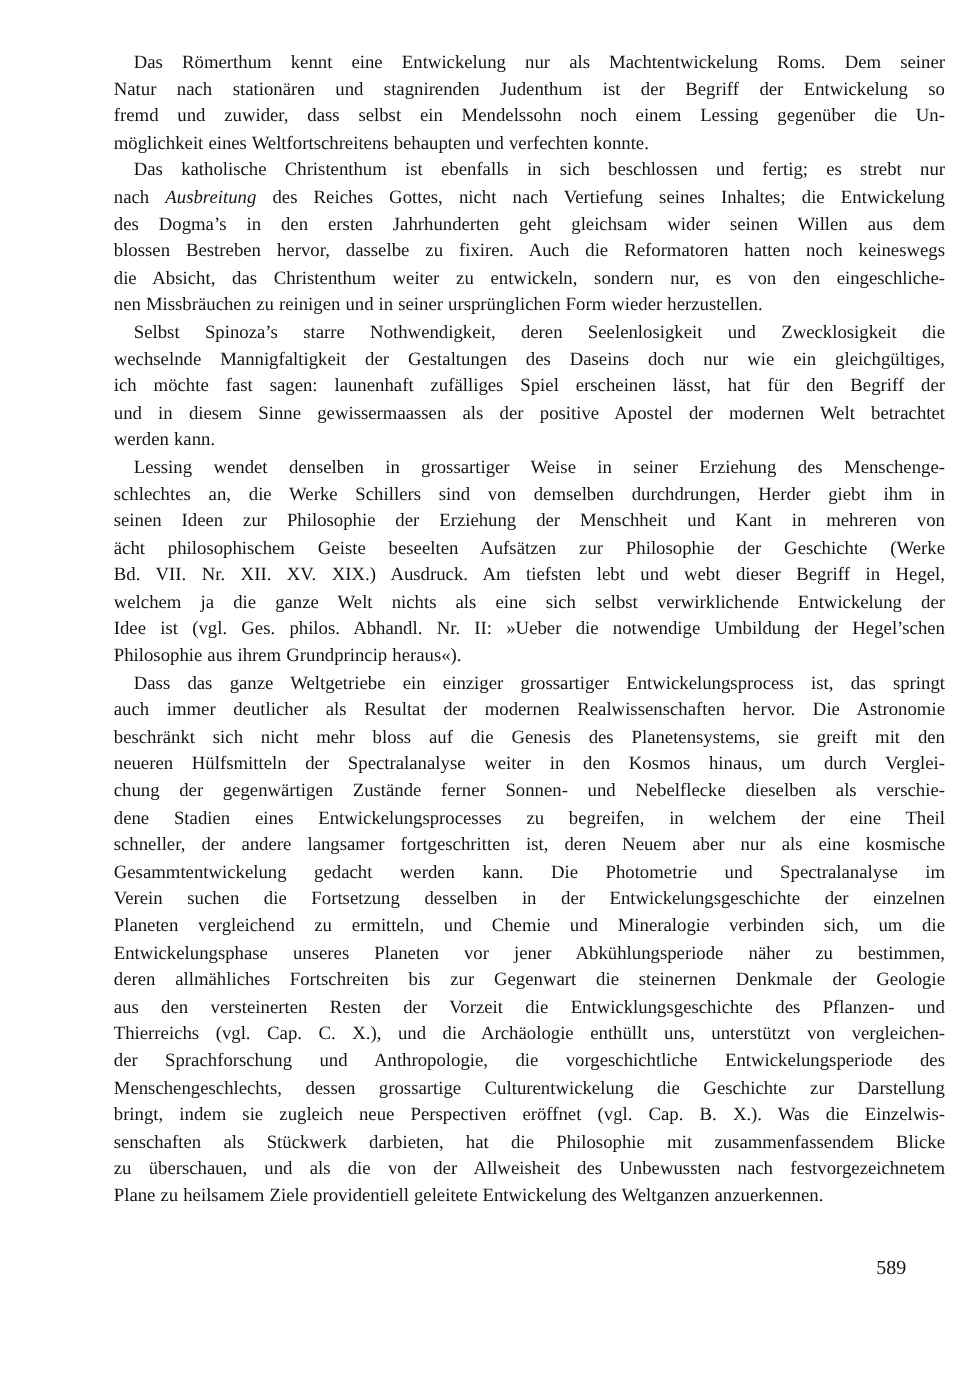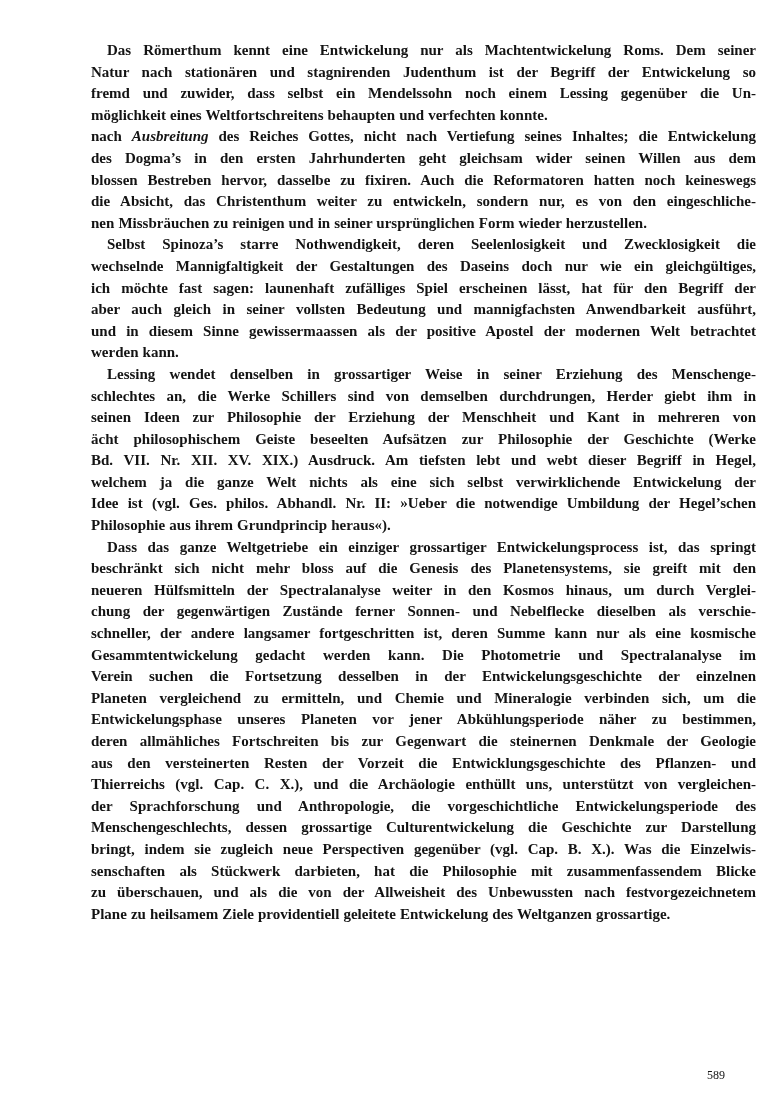--- a/index.html
+++ b/index.html
@@ -30,92 +30,93 @@
   }
   .paragraph {
     margin: 0;
     padding: 0;
   }
   .line {
     height: 21.6px;
     text-align: justify;
     text-align-last: justify;
     word-spacing: 0.02em;
-    font-weight: bold;
   }
   .line.first {
     text-indent: 16px;
   }
   .line.last {
     text-align-last: left;
   }
   .line i {
     font-style: italic;
   }
   .page-number {
     position: absolute;
-    top: 1068px;
+    top: 1008px;
     right: 45px;
     color: #141414;
     font-family: "Liberation Serif", "DejaVu Serif", serif;
-    font-size: 12px;
+    font-size: 16px;
     line-height: 14px;
   }
 </style>
 </head>
 <body>
 
 <div class="book-page">
   <div class="text-block">
       <div class="paragraph">
         <div class="line first">Das Römerthum kennt eine Entwickelung nur als Machtentwickelung Roms. Dem seiner</div>
         <div class="line">Natur nach stationären und stagnirenden Judenthum ist der Begriff der Entwickelung so</div>
         <div class="line">fremd und zuwider, dass selbst ein Mendelssohn noch einem Lessing gegenüber die Un-</div>
         <div class="line last">möglichkeit eines Weltfortschreitens behaupten und verfechten konnte.</div>
       </div>
       <div class="paragraph">
+        <div class="line first">Das katholische Christenthum ist ebenfalls in sich beschlossen und fertig; es strebt nur</div>
         <div class="line">nach <i>Ausbreitung</i> des Reiches Gottes, nicht nach Vertiefung seines Inhaltes; die Entwickelung</div>
         <div class="line">des Dogma’s in den ersten Jahrhunderten geht gleichsam wider seinen Willen aus dem</div>
         <div class="line">blossen Bestreben hervor, dasselbe zu fixiren. Auch die Reformatoren hatten noch keineswegs</div>
         <div class="line">die Absicht, das Christenthum weiter zu entwickeln, sondern nur, es von den eingeschliche-</div>
         <div class="line last">nen Missbräuchen zu reinigen und in seiner ursprünglichen Form wieder herzustellen.</div>
       </div>
       <div class="paragraph">
         <div class="line first">Selbst Spinoza’s starre Nothwendigkeit, deren Seelenlosigkeit und Zwecklosigkeit die</div>
         <div class="line">wechselnde Mannigfaltigkeit der Gestaltungen des Daseins doch nur wie ein gleichgültiges,</div>
         <div class="line">ich möchte fast sagen: launenhaft zufälliges Spiel erscheinen lässt, hat für den Begriff der</div>
-        <div class="line">aber auch gleich in seiner vollsten Bedeutung und mannigfachsten Anwendbarkeit ausführt,</div>
         <div class="line">und in diesem Sinne gewissermaassen als der positive Apostel der modernen Welt betrachtet</div>
         <div class="line last">werden kann.</div>
       </div>
       <div class="paragraph">
         <div class="line first">Lessing wendet denselben in grossartiger Weise in seiner Erziehung des Menschenge-</div>
         <div class="line">schlechtes an, die Werke Schillers sind von demselben durchdrungen, Herder giebt ihm in</div>
         <div class="line">seinen Ideen zur Philosophie der Erziehung der Menschheit und Kant in mehreren von</div>
         <div class="line">ächt philosophischem Geiste beseelten Aufsätzen zur Philosophie der Geschichte (Werke</div>
         <div class="line">Bd. VII. Nr. XII. XV. XIX.) Ausdruck. Am tiefsten lebt und webt dieser Begriff in Hegel,</div>
         <div class="line">welchem ja die ganze Welt nichts als eine sich selbst verwirklichende Entwickelung der</div>
         <div class="line">Idee ist (vgl. Ges. philos. Abhandl. Nr. II: »Ueber die notwendige Umbildung der Hegel’schen</div>
         <div class="line last">Philosophie aus ihrem Grundprincip heraus«).</div>
       </div>
       <div class="paragraph">
         <div class="line first">Dass das ganze Weltgetriebe ein einziger grossartiger Entwickelungsprocess ist, das springt</div>
+        <div class="line">auch immer deutlicher als Resultat der modernen Realwissenschaften hervor. Die Astronomie</div>
         <div class="line">beschränkt sich nicht mehr bloss auf die Genesis des Planetensystems, sie greift mit den</div>
         <div class="line">neueren Hülfsmitteln der Spectralanalyse weiter in den Kosmos hinaus, um durch Verglei-</div>
         <div class="line">chung der gegenwärtigen Zustände ferner Sonnen- und Nebelflecke dieselben als verschie-</div>
-        <div class="line">schneller, der andere langsamer fortgeschritten ist, deren Summe kann nur als eine kosmische</div>
+        <div class="line">dene Stadien eines Entwickelungsprocesses zu begreifen, in welchem der eine Theil</div>
+        <div class="line">schneller, der andere langsamer fortgeschritten ist, deren Neuem aber nur als eine kosmische</div>
         <div class="line">Gesammtentwickelung gedacht werden kann. Die Photometrie und Spectralanalyse im</div>
         <div class="line">Verein suchen die Fortsetzung desselben in der Entwickelungsgeschichte der einzelnen</div>
         <div class="line">Planeten vergleichend zu ermitteln, und Chemie und Mineralogie verbinden sich, um die</div>
         <div class="line">Entwickelungsphase unseres Planeten vor jener Abkühlungsperiode näher zu bestimmen,</div>
         <div class="line">deren allmähliches Fortschreiten bis zur Gegenwart die steinernen Denkmale der Geologie</div>
         <div class="line">aus den versteinerten Resten der Vorzeit die Entwicklungsgeschichte des Pflanzen- und</div>
         <div class="line">Thierreichs (vgl. Cap. C. X.), und die Archäologie enthüllt uns, unterstützt von vergleichen-</div>
         <div class="line">der Sprachforschung und Anthropologie, die vorgeschichtliche Entwickelungsperiode des</div>
         <div class="line">Menschengeschlechts, dessen grossartige Culturentwickelung die Geschichte zur Darstellung</div>
-        <div class="line">bringt, indem sie zugleich neue Perspectiven gegenüber (vgl. Cap. B. X.). Was die Einzelwis-</div>
+        <div class="line">bringt, indem sie zugleich neue Perspectiven eröffnet (vgl. Cap. B. X.). Was die Einzelwis-</div>
         <div class="line">senschaften als Stückwerk darbieten, hat die Philosophie mit zusammenfassendem Blicke</div>
         <div class="line">zu überschauen, und als die von der Allweisheit des Unbewussten nach festvorgezeichnetem</div>
-        <div class="line last">Plane zu heilsamem Ziele providentiell geleitete Entwickelung des Weltganzen grossartige.</div>
+        <div class="line last">Plane zu heilsamem Ziele providentiell geleitete Entwickelung des Weltganzen anzuerkennen.</div>
       </div>
     </div>
   <div class="page-number">589</div>
 </div>
 
 </body></html>

